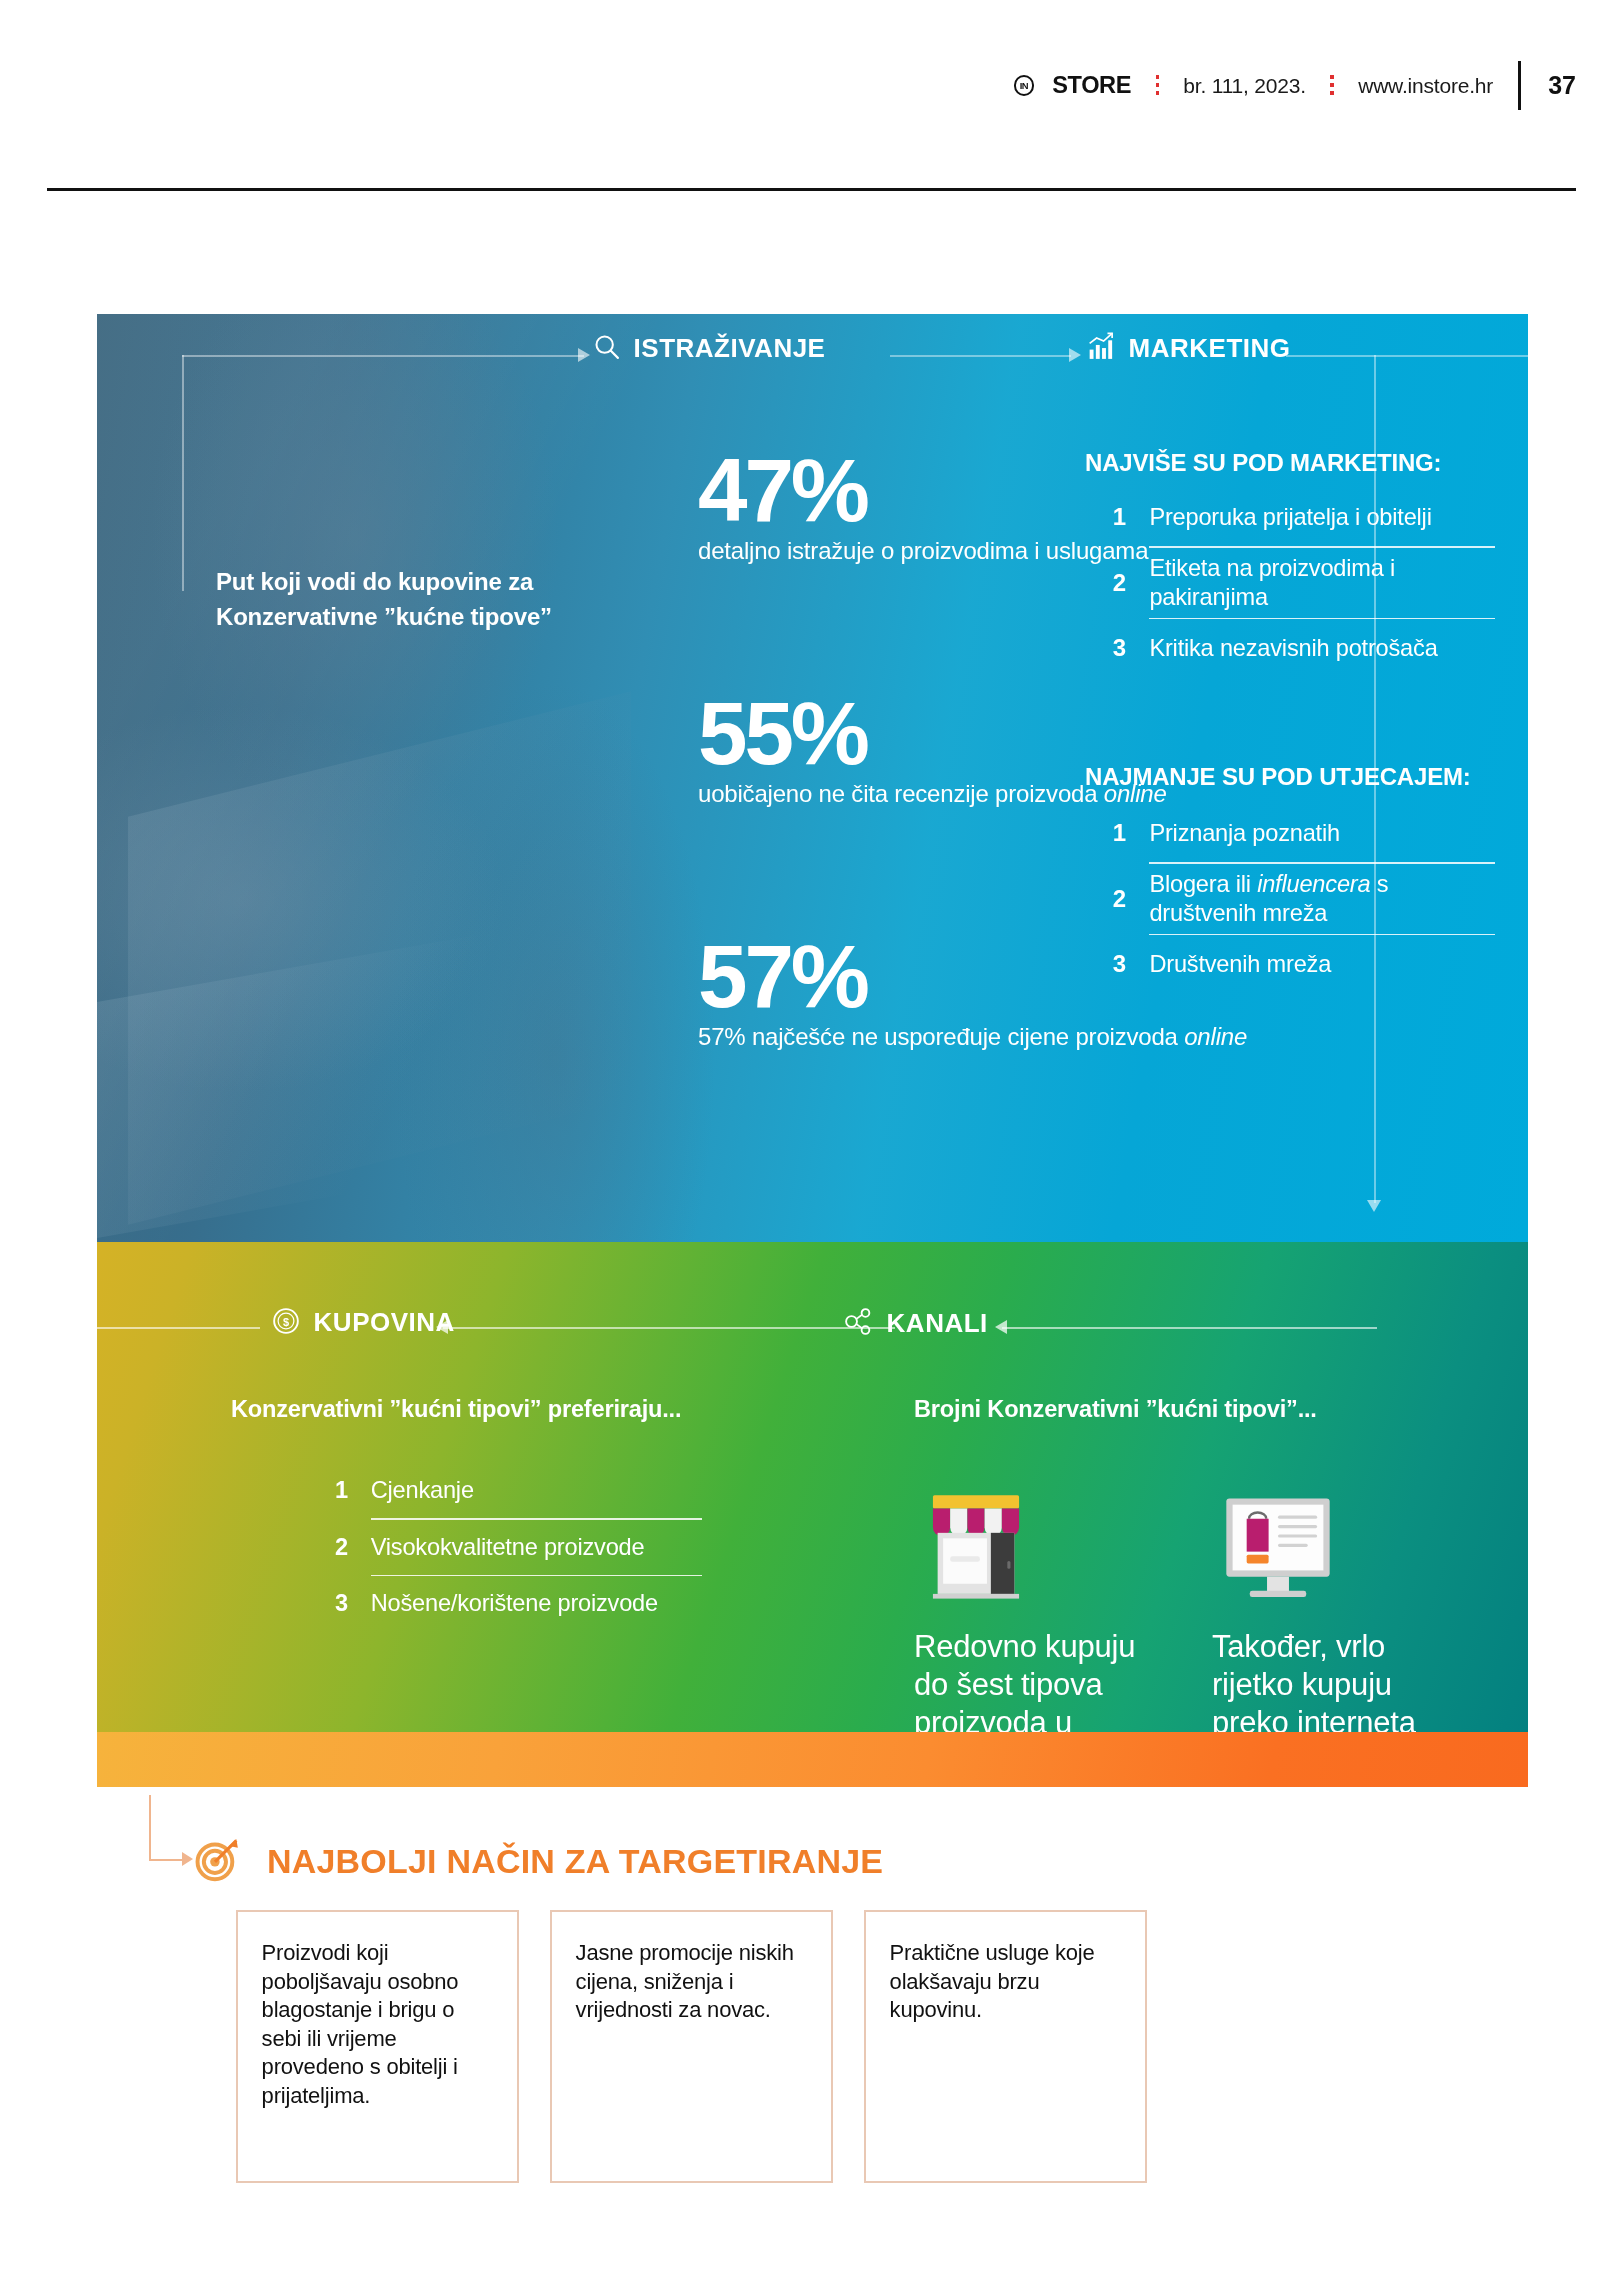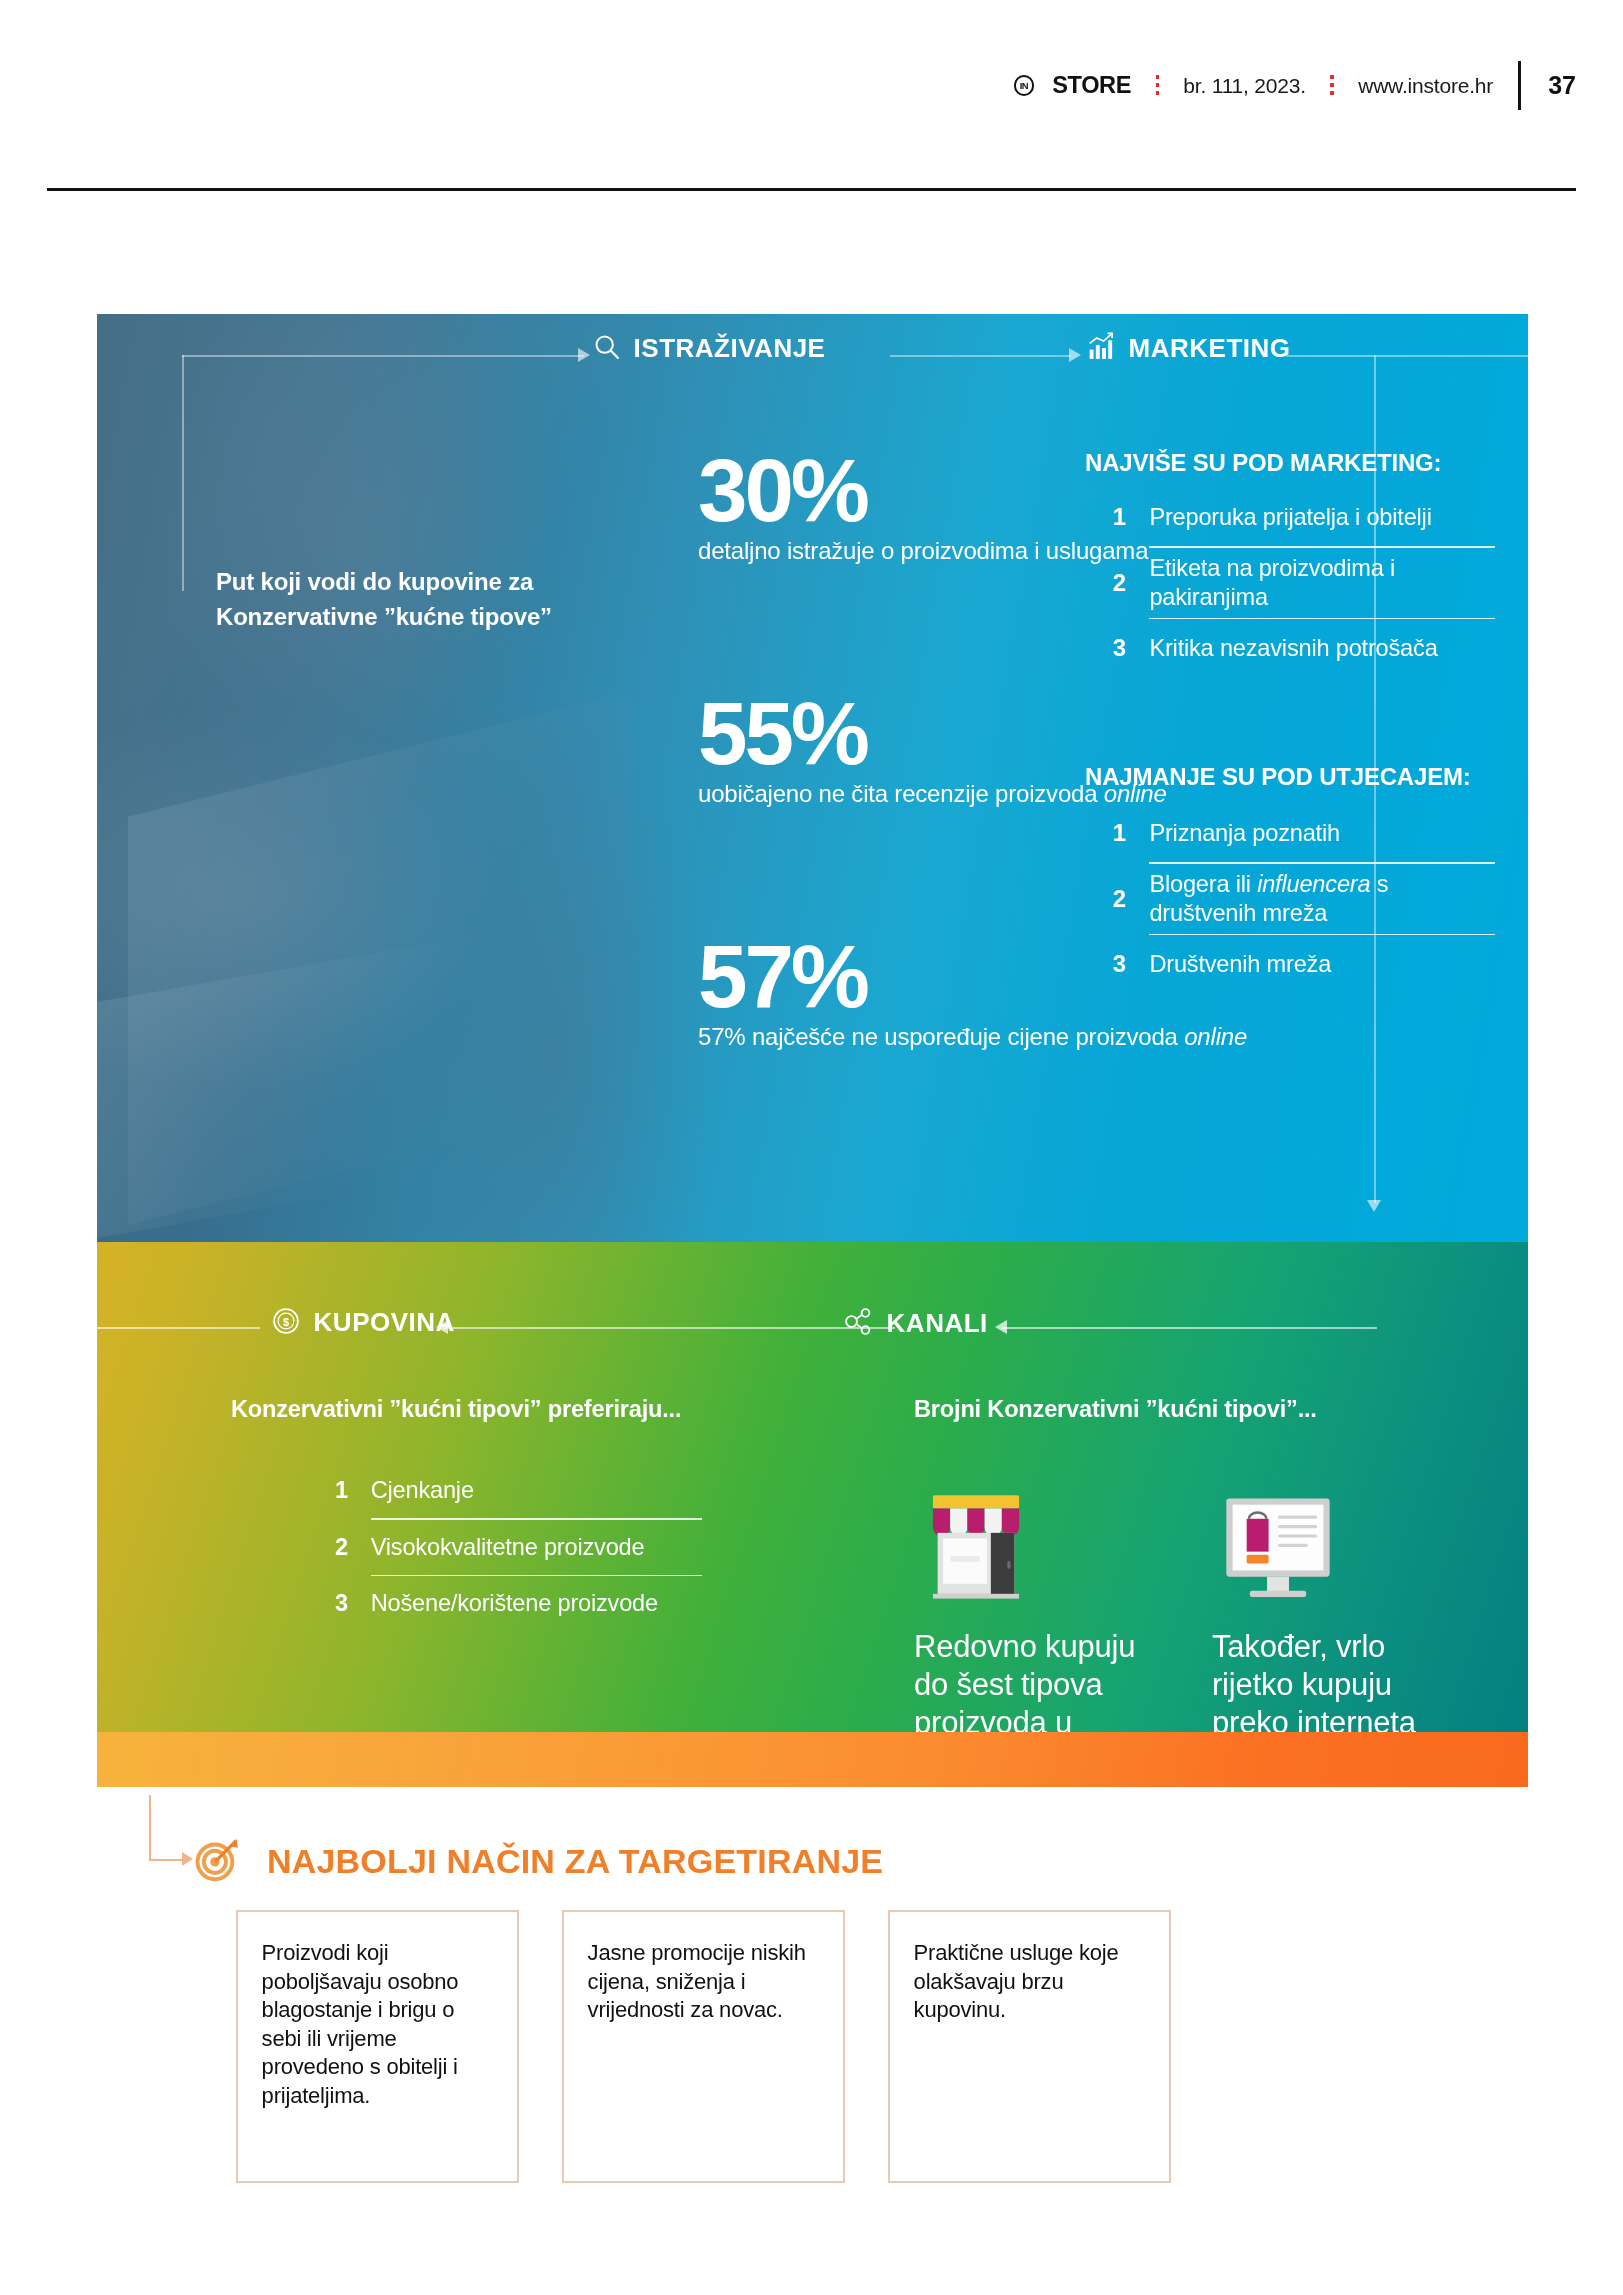--- a/index.html
+++ b/index.html
@@ -137,21 +137,21 @@
   .chan-icon { height: 134px; display:flex; align-items:flex-end; }
   .chan-cap {
     color:#fff; font-size: 31px; line-height: 1.22; letter-spacing:-0.2px; margin-top: 20.4px;
   }
 
   
   .target-head {
     position:absolute; left:267px; top:1842px;
     color:#f07f2a; font-size: 34px; font-weight: 700; letter-spacing: 0.2px;
   }
-  .cards { position:absolute; left:236px; top:1910px; display:flex; gap: 43px; }
+  .cards { position:absolute; left:236px; top:1910px; display:flex; gap: 31px; }
   .card {
     width: 283px; height: 273px; background:#fff;
     border: 2.4px solid #e9c8b4;
     padding: 27px 23.6px 0 23.6px;
     font-size: 22px; line-height: 1.30; color:#111; letter-spacing:-0.2px;
   }
 </style>
 </head>
 <body>
 
@@ -216,21 +216,21 @@
             <polyline points="6,16 15,9 24,13 35,3" stroke="#ffffff" stroke-width="2.2" fill="none"></polyline>
             <polyline points="29,3 35,3 35,9" stroke="#ffffff" stroke-width="2.2" fill="none"></polyline>
           </svg>
         </span>
         <span class="sec-label">MARKETING</span>
       </div>
 
       <div class="intro-title">Put koji vodi do kupovine za Konzervativne ”kućne tipove”</div>
 
       <div class="stat" style="left:601px; top:134px;">
-        <span class="num">30%</span>
+        <span class="num">47%</span>
         <span class="cap"><span>detaljno istražuje o proizvodima i uslugama</span></span>
       </div>
 
       <div class="stat" style="left:601px; top:377px;">
         <span class="num">55%</span>
         <span class="cap"><span>uobičajeno ne čita recenzije proizvoda </span><i>online</i></span>
       </div>
 
       <div class="stat" style="left:601px; top:620px;">
         <span class="num">57%</span>

